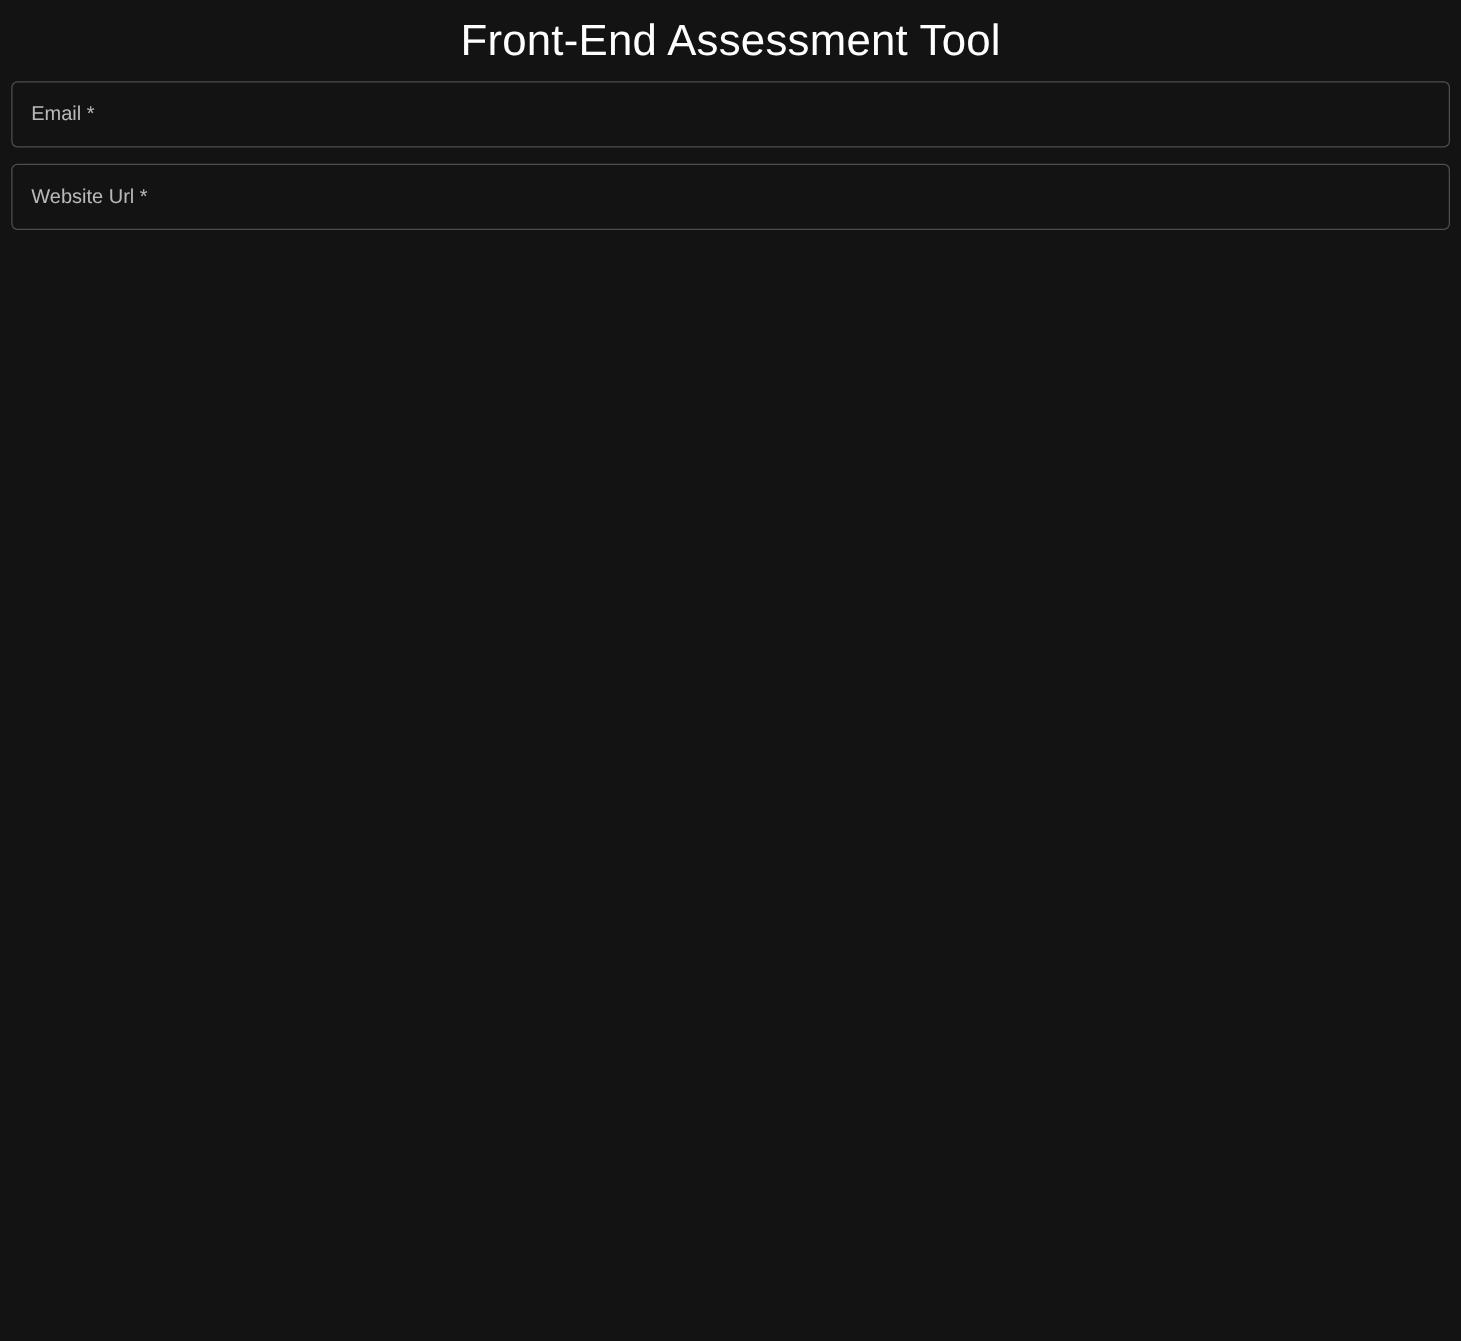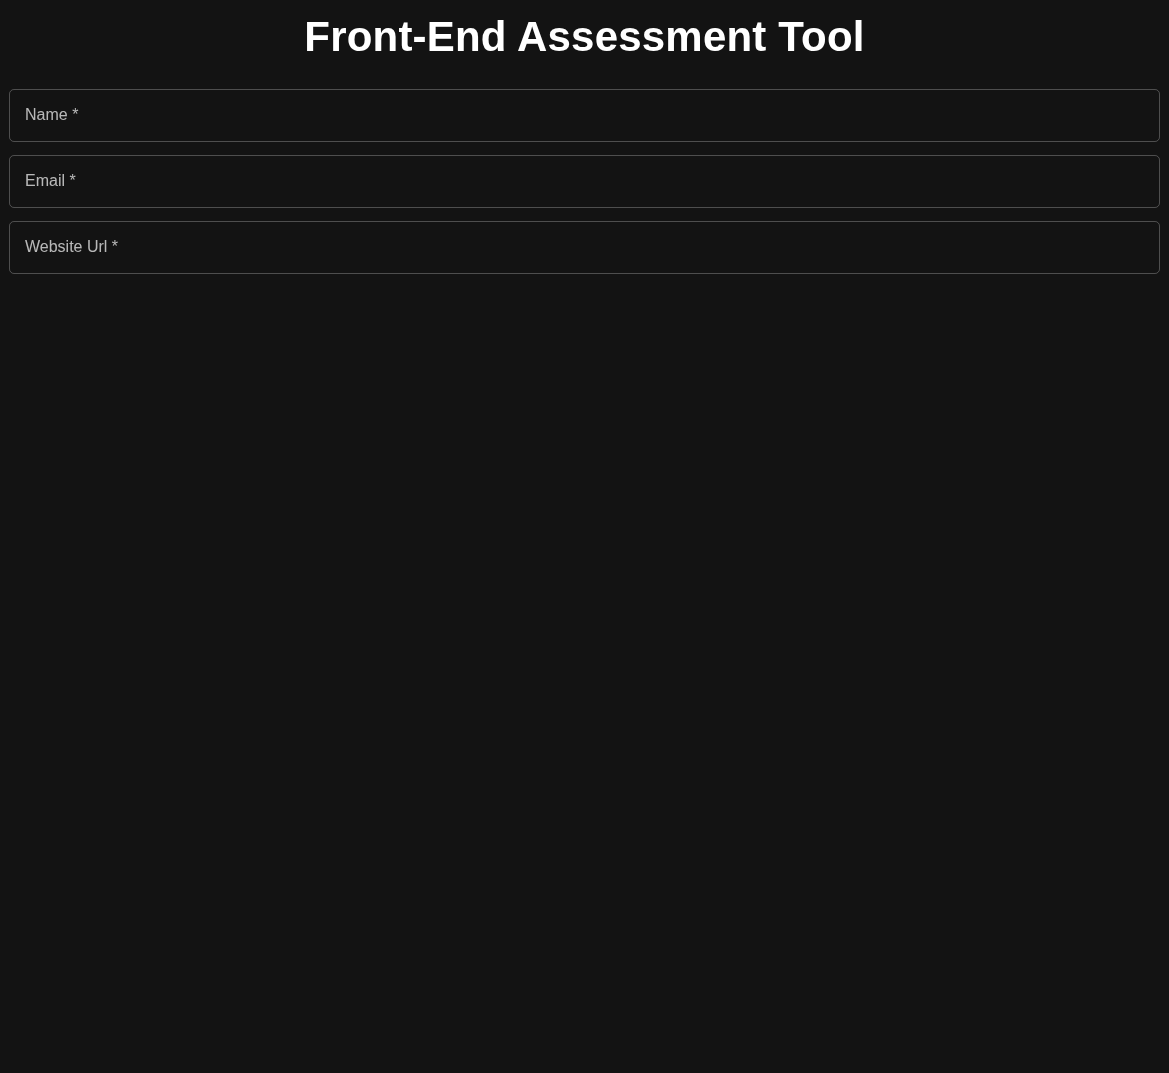--- a/index.html
+++ b/index.html
@@ -17,24 +17,24 @@
     margin: 0;
     padding: 0;
     background: var(--page-bg);
     font-family: "Liberation Sans", "DejaVu Sans", sans-serif;
   }
   body {
     width: 1169px;
     min-height: 1073px;
   }
   h1.page-title {
-    margin: 12px 0 27px 0;
-    font-size: 42px;
+    margin: 12px 0 12px 0;
+    font-size: 35px;
     line-height: 1.18;
-    font-weight: bold;
+    font-weight: normal;
     text-align: center;
     color: var(--title-text);
     letter-spacing: 0.2px;
   }
   form.assessment-form {
     margin: 0;
     padding: 0;
   }
   .text-field {
     display: block;
@@ -73,21 +73,20 @@
     box-shadow: 0 2px 4px rgba(0,0,0,0.35);
   }
 </style>
 </head>
 <body>
 
 <h1 class="page-title">Front-End Assessment Tool</h1>
 
 <form class="assessment-form">
 
-  <input type="text" class="text-field" placeholder="Name *" style="">
 
   <input type="text" class="text-field" placeholder="Email *" style="">
 
 
   <input type="text" class="text-field" placeholder="Website Url *" style="">
 
 
 </form>
 
 </body></html>

